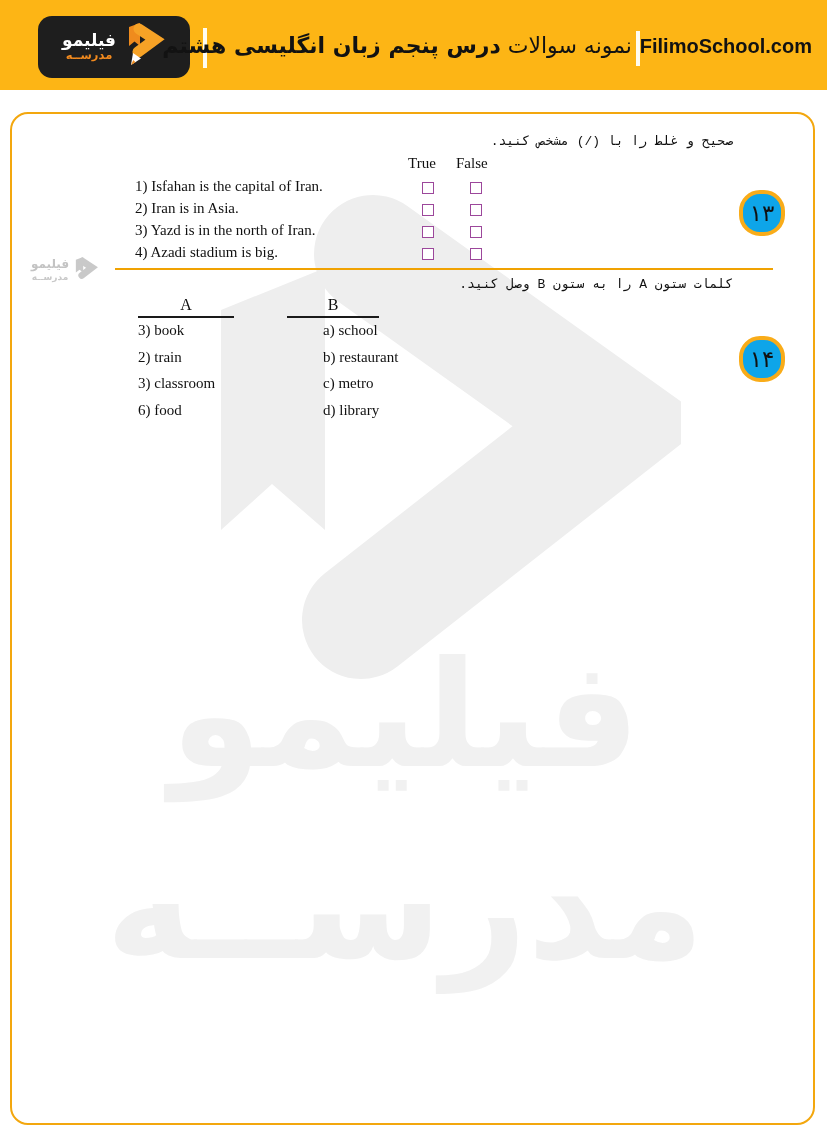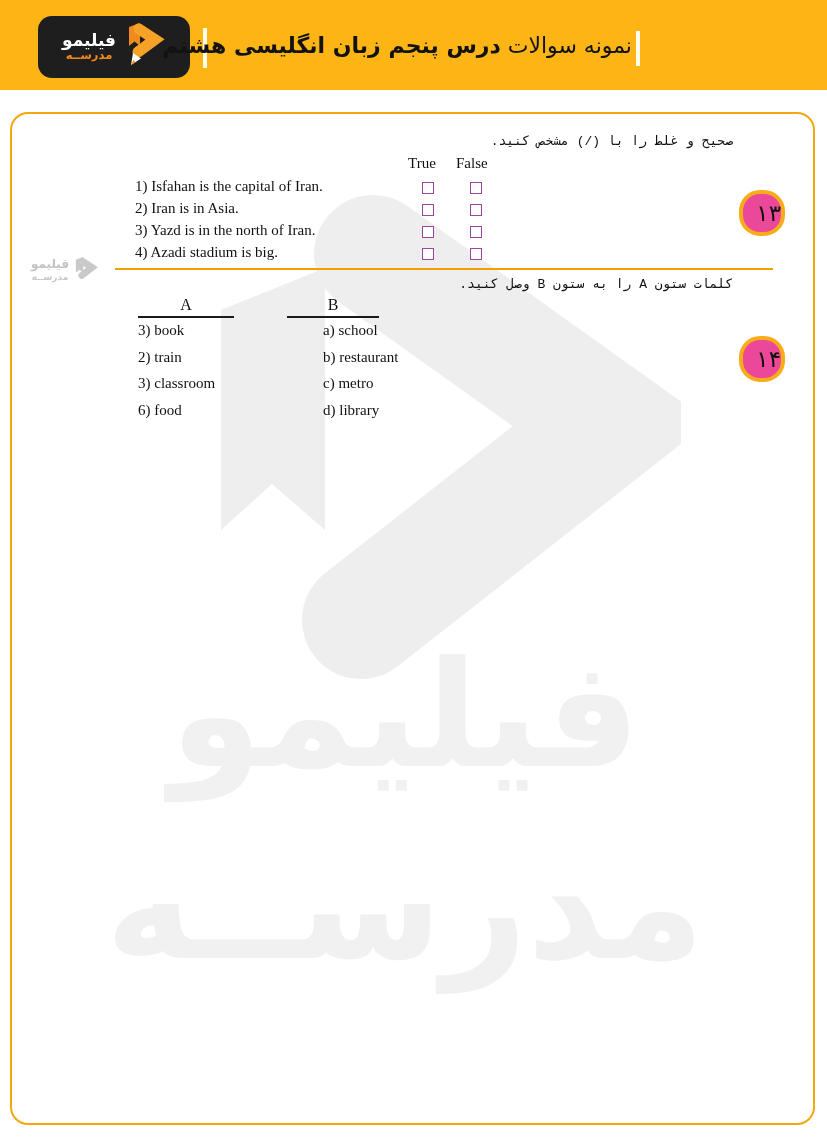--- a/index.html
+++ b/index.html
@@ -57,22 +57,22 @@
   .inst14 { top:276px;margin-left:23px; }
   .tf-head { position:absolute; top:155px; font-size:15px; }
   .tf-true  { left:408px; }
   .tf-false { left:456px; }
   .q13-line { position:absolute; left:135px; font-size:15px; height:20px; }
   .cb {
     position:absolute; width:10px; height:10px; background:#fff;
     border:1.6px solid #9C479B; box-sizing:content-box;
   }
   .badge {
-    position:absolute; left:739px; width:38px; height:38px; background:#ec4899;
-    border:4px solid #F9AC19; border-radius:21px; text-align:right;
+    position:absolute; left:739px; width:38px; height:38px; background:#0ea5e9;
+    border:4px solid #F9AC19; border-radius:21px; text-align:center;
     font-family:"DejaVu Sans", sans-serif; font-size:23px; line-height:38px; color:#111;
   }
   .badge13 { top:190px; }
   .badge14 { top:336px; }
   .divider { position:absolute; left:115px; top:268px; width:658px; height:2px; background:#F0A202; }
   
   .col-head { position:absolute; top:296px; text-align:center; font-size:16px; }
   .colA-head { left:138px; width:96px; }
   .colB-head { left:287px; width:92px; }
   .col-rule { position:absolute; top:316px; height:1.5px; background:#1a1a1a; }
@@ -100,20 +100,21 @@
           <polygon points="5,43 9.5,40.2 7.3,38" fill="#EF8B1D"></polygon>
         </svg>
       </span>
     </div>
     <div class="hdr-bar bar1"></div>
     <div class="hdr-title">
       <span>نمونه سوالات</span>
       <span class="tb">درس پنجم زبان انگلیسی هشتم</span>
     </div>
     <div class="hdr-bar bar2"></div>
+    <div class="hdr-site">FilimoSchool.com</div>
   </div>
 
   <div class="wm-logo">
     <svg width="488" height="492" viewBox="0 0 488 492">
       <polygon points="28,118 132,76 132,338 79,292 28,338" fill="#EEEEEE"></polygon>
       <polyline points="180,62 418,232 168,428" fill="none" stroke="#EEEEEE" stroke-width="118" stroke-linecap="round" stroke-linejoin="miter"></polyline>
     </svg>
   </div>
   <div class="wm-text wm-t1">فیلیمو</div>
   <div class="wm-text wm-t2">مدرســه</div>

